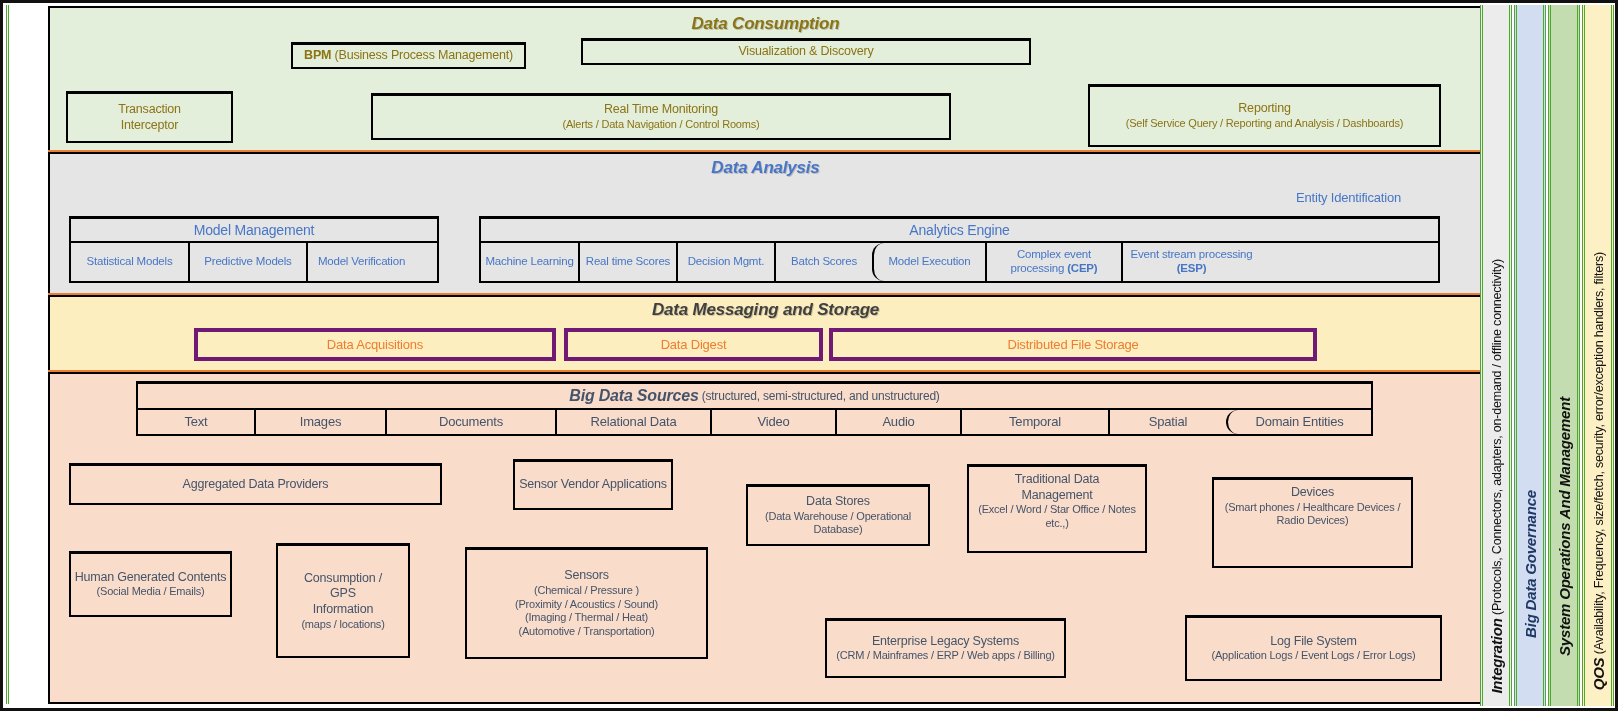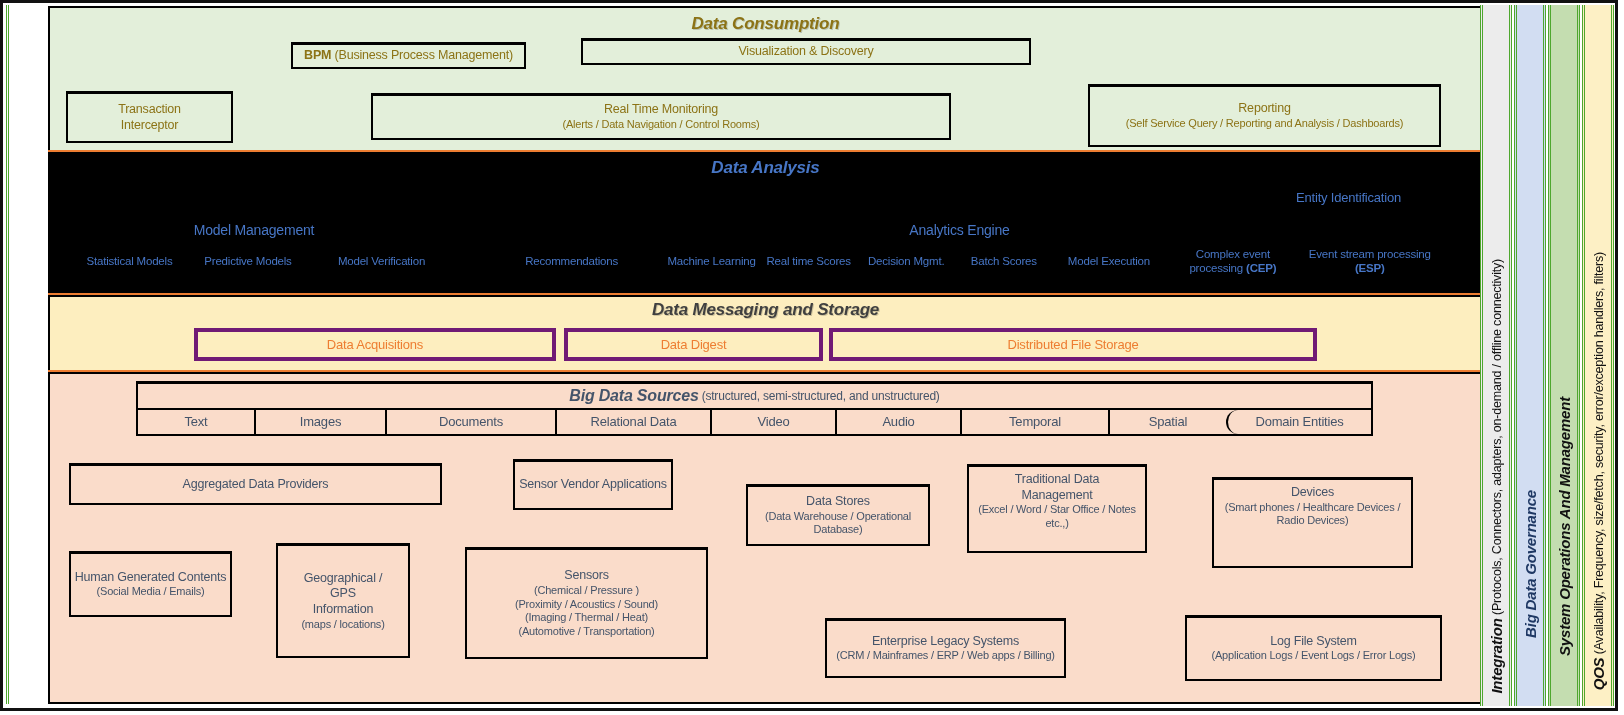--- a/index.html
+++ b/index.html
@@ -4,21 +4,21 @@
 <style>
   html,body{margin:0;padding:0;background:#ffffff;}
   *{box-sizing:border-box;}
   body{font-family:"Liberation Sans",sans-serif;letter-spacing:-0.2px;}
   .page{position:relative;width:1618px;height:711px;border:3px solid #111;background:#ffffff;}
   .left-rule{position:absolute;left:3px;top:2px;height:699px;width:0;border-left:3px double #4ea72e;}
   .main{position:absolute;left:8px;top:3px;width:1472px;display:flex;flex-direction:column;padding-left:37px;}
   .sec{position:relative;border:2px solid #000;width:100%;}
   .sec.analysis,.sec.messaging,.sec.sources{box-shadow:0 -2px 0 #ed7d31;}
   .consumption{height:146px;background:#e3efda;}
-  .analysis{height:143px;background:#000000;}
+  .analysis{height:143px;background:#e5e5e5;}
   .messaging{height:77px;background:#fdeebf;}
   .sources{height:332px;background:#fadcca;}
   .sec-title{position:absolute;left:0;right:0;text-align:center;font-style:italic;font-weight:bold;font-size:17px;text-shadow:1px 1px 0 rgba(0,0,0,0.18);}
   .c-ink{color:#8c7316;}
   .a-ink{color:#4776c6;}
   .m-ink{color:#404040;}
   .s-ink{color:#44546a;}
   .dbox{position:absolute;border:2px solid #000;border-top-width:3px;display:flex;flex-direction:column;align-items:center;justify-content:center;text-align:center;line-height:1.25;}
   .dbox.top{justify-content:flex-start;padding-top:5px;}
   .obox{position:absolute;border:4px solid #701a75;display:flex;flex-direction:column;align-items:center;justify-content:center;text-align:center;color:#ed7d31;font-size:13px;}
@@ -77,30 +77,27 @@
 
     <section class="sec analysis">
       <div class="sec-title a-ink" style="top:4px;">Data Analysis</div>
       <div class="entity a-ink">Entity Identification</div>
 
       <div class="tbl" style="left:19px;top:62px;width:370px;">
         <div class="tbl-h a-ink" style="height:24px;">Model Management</div>
         <div class="tbl-row">
           <div class="tbl-c a-ink" style="width:117px;height:38px;">Statistical Models</div>
           <div class="tbl-c a-ink" style="width:118px;height:38px;">Predictive Models</div>
-          <div class="tbl-c a-ink" style="width:109px;height:38px;margin-left:20px;">Model Verification</div>
+          <div class="tbl-c a-ink" style="width:109px;height:38px;">Model Verification</div>
         </div>
       </div>
 
       <div class="tbl" style="left:429px;top:62px;width:961px;">
         <div class="tbl-h a-ink" style="height:24px;">Analytics Engine</div>
         <div class="tbl-row">
-          <div class="tbl-c a-ink" style="width:182px;height:38px;">
-              <span><span>Recommendations</span><b></b></span>
-            </div>
           <div class="tbl-c a-ink" style="width:97px;height:38px;">
               <span><span>Machine Learning</span><b></b></span>
             </div>
           <div class="tbl-c a-ink" style="width:98px;height:38px;">
               <span><span>Real time Scores</span><b></b></span>
             </div>
           <div class="tbl-c a-ink" style="width:98px;height:38px;">
               <span><span>Decision Mgmt.</span><b></b></span>
             </div>
           <div class="tbl-c a-ink" style="width:98px;height:38px;">
@@ -174,21 +171,21 @@
         <div class="bt">Devices</div>
         <div class="bs">(Smart phones / Healthcare Devices / Radio Devices)</div>
       </div>
 
       <div class="dbox s-ink" style="left:19px;top:177px;width:163px;height:66px;">
         <div class="bt">Human Generated Contents</div>
         <div class="bs">(Social Media / Emails)</div>
       </div>
 
       <div class="dbox s-ink" style="left:226px;top:169px;width:134px;height:115px;">
-        <div class="bt">Geographical /</div>
+        <div class="bt">Consumption /</div>
         <div class="bt">GPS</div>
         <div class="bt">Information</div>
         <div class="bs">(maps / locations)</div>
       </div>
 
       <div class="dbox s-ink" style="left:415px;top:173px;width:243px;height:112px;">
         <div class="bt">Sensors</div>
         <div class="bs">(Chemical / Pressure )</div>
         <div class="bs">(Proximity / Acoustics / Sound)</div>
         <div class="bs">(Imaging / Thermal / Heat)</div>

